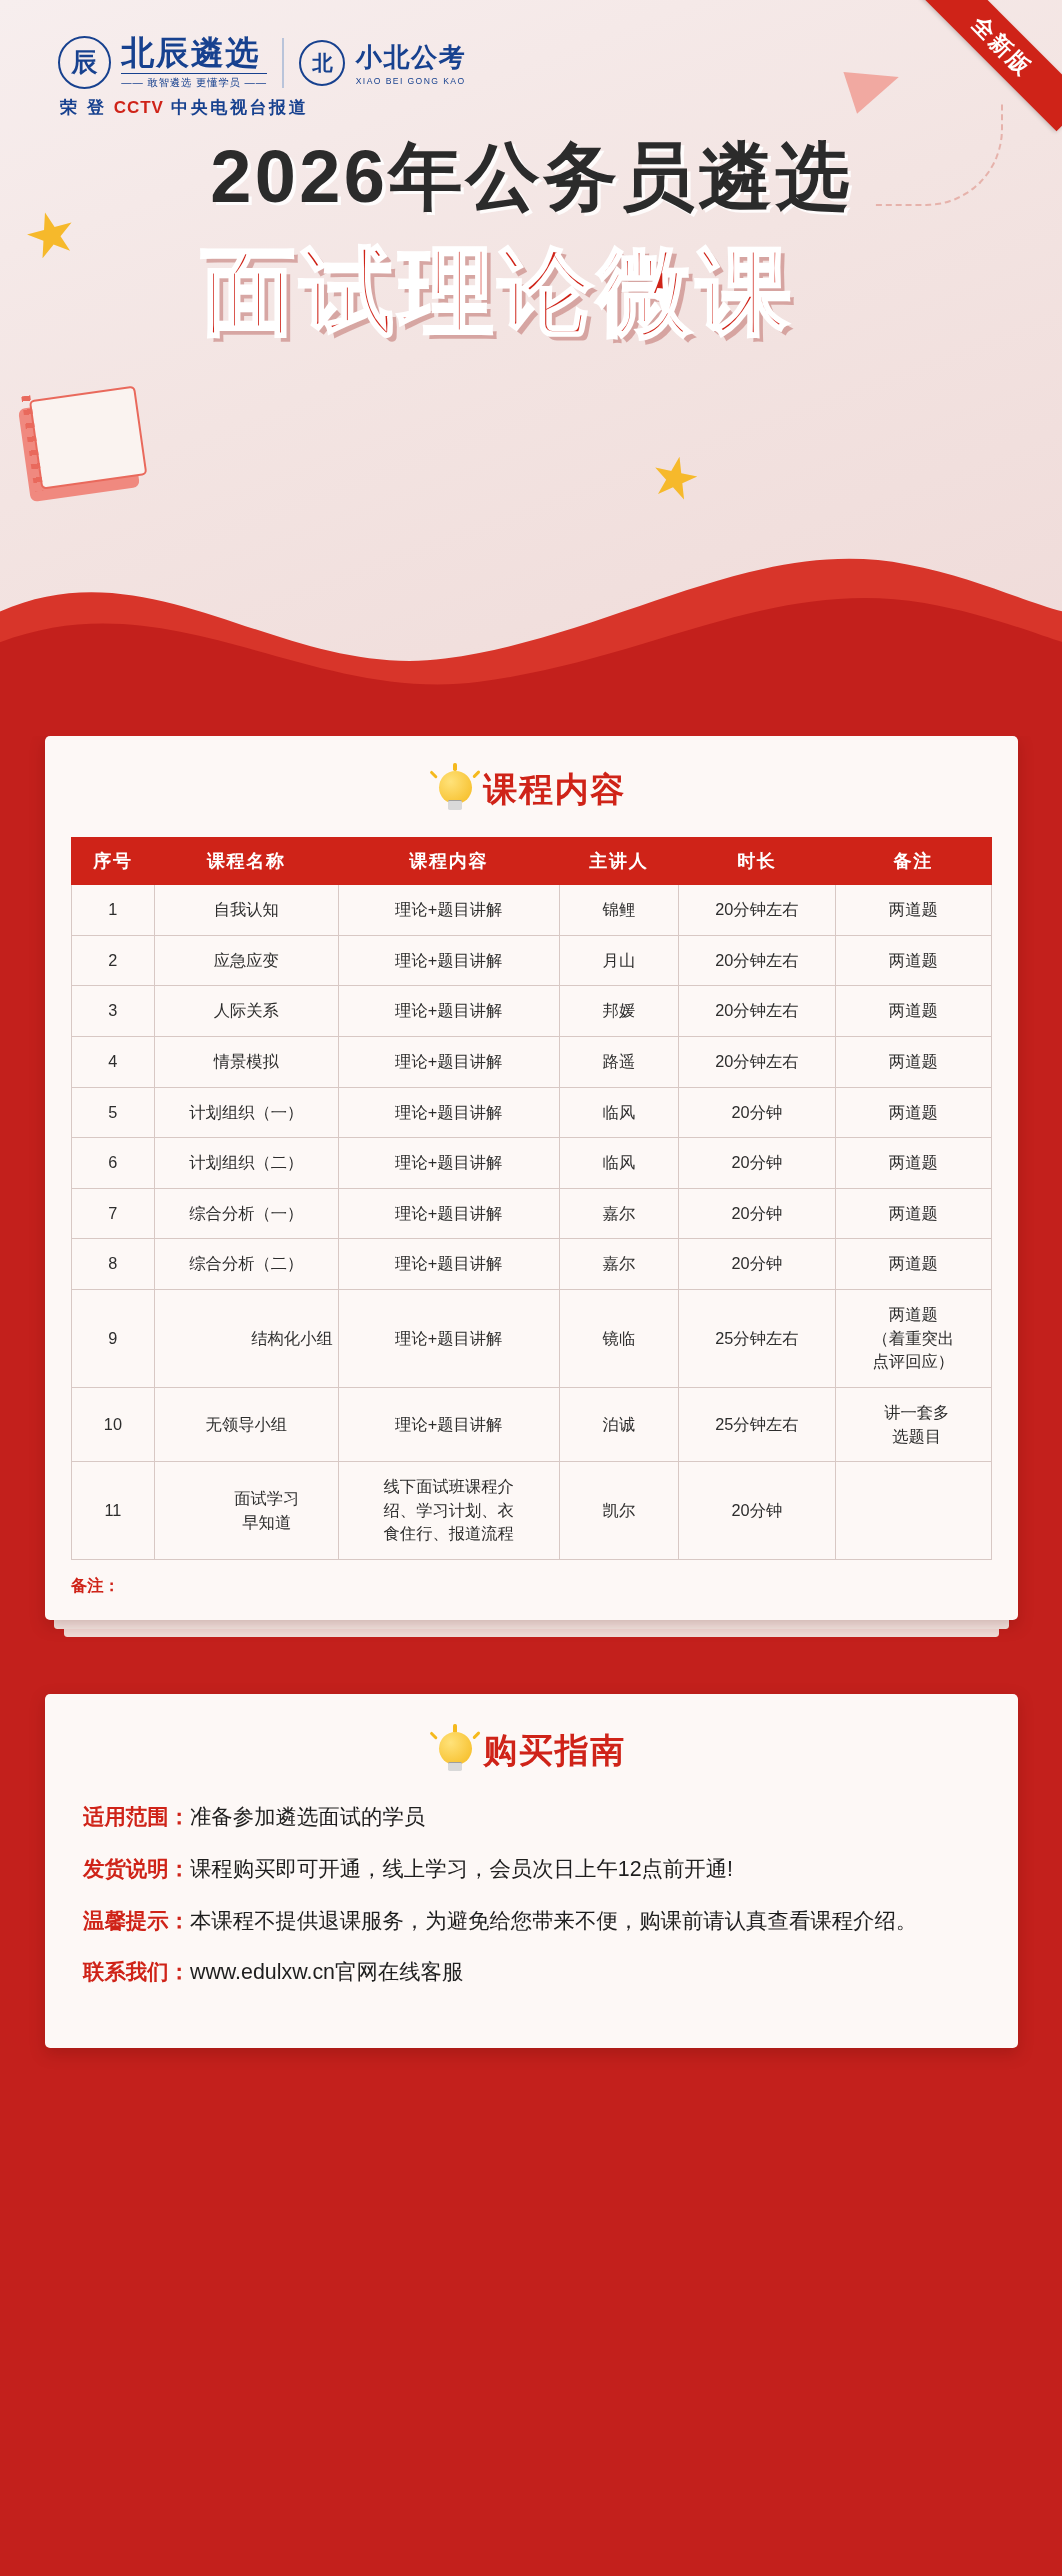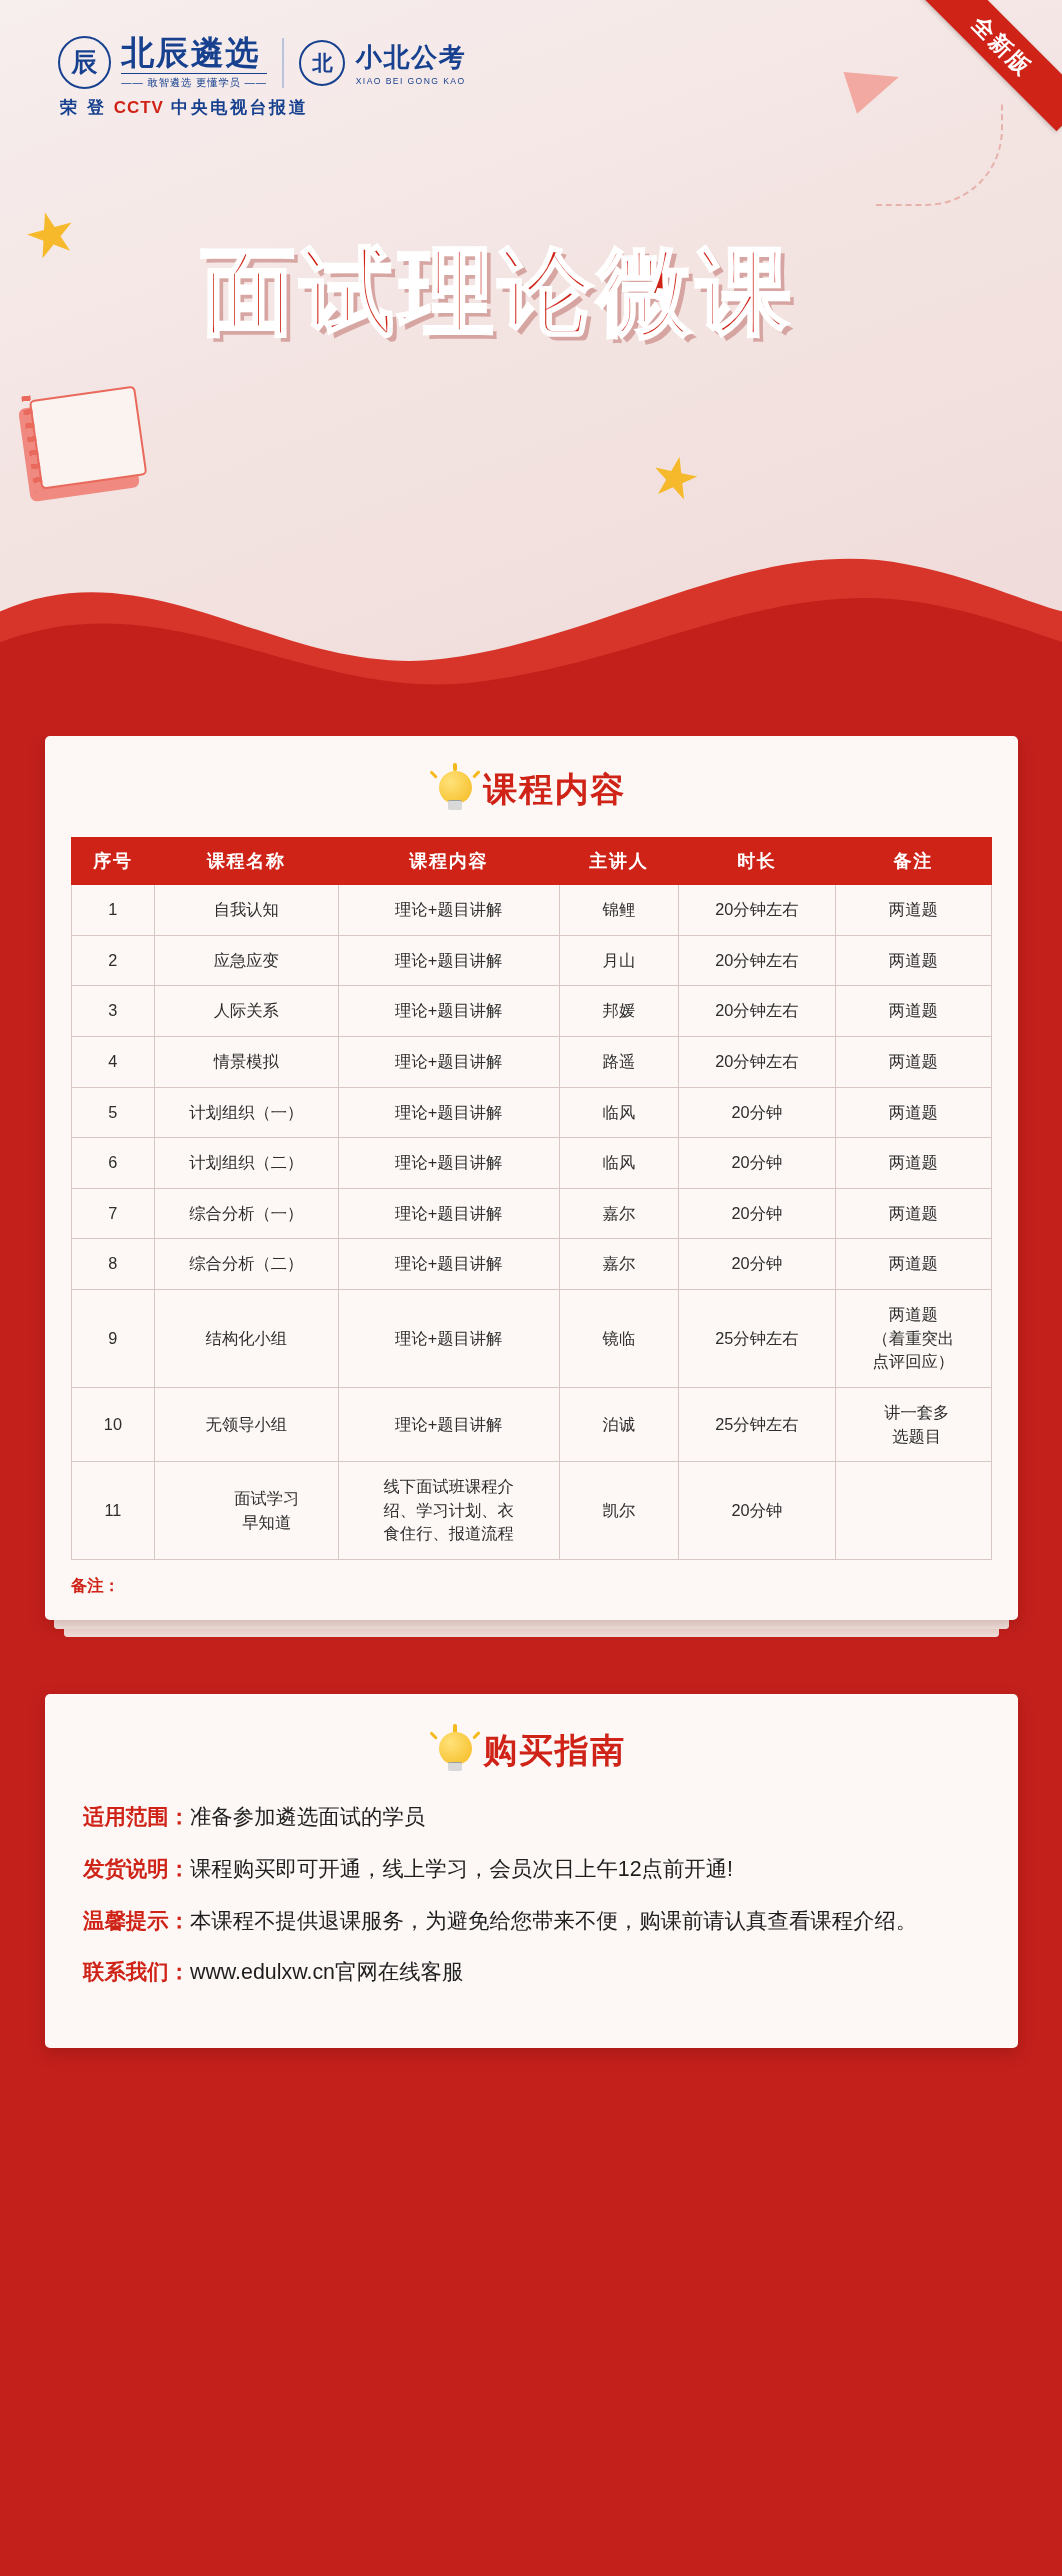--- a/index.html
+++ b/index.html
@@ -273,20 +273,21 @@
     <span class="cctv">CCTV</span>
     <span>中央电视台报道</span>
   </div>
 
   <div class="plane"></div>
   <div class="dashline"></div>
   <div class="star s1">★</div>
   <div class="star s2">★</div>
   <div class="notebook"></div>
 
+  <div class="title-main">2026年公务员遴选</div>
   <div class="title-band">
     <span class="txt">面试理论微课</span>
   </div>
 
   <svg class="wave" viewBox="0 0 1242 300" preserveAspectRatio="none">
     <path d="M0,150 C180,70 330,230 520,205 C720,178 880,60 1060,95 C1140,110 1200,140 1242,150 L1242,300 L0,300 Z" fill="#d8352a"></path>
     <path d="M0,186 C200,110 360,258 560,232 C760,206 900,110 1080,140 C1150,152 1210,176 1242,186 L1242,300 L0,300 Z" fill="#c3201c"></path>
   </svg>
 </div>
 
@@ -375,21 +376,21 @@
           <tr>
             <td style="width: 9%;">8</td>
             <td style="width: 20%;">综合分析（二）</td>
             <td style="width: 24%;">理论+题目讲解</td>
             <td style="width: 13%;">嘉尔</td>
             <td style="width: 17%;">20分钟</td>
             <td style="width: 17%;">两道题</td>
           </tr>
           <tr>
             <td style="width: 9%;">9</td>
-            <td style="width: 20%;">结构化小组</td>
+            <td style="width: 20%; text-align: right;">结构化小组</td>
             <td style="width: 24%;">理论+题目讲解</td>
             <td style="width: 13%;">镜临</td>
             <td style="width: 17%;">25分钟左右</td>
             <td style="width: 17%;">两道题<br>（着重突出<br>点评回应）</td>
           </tr>
           <tr>
             <td style="width: 9%;">10</td>
             <td style="width: 20%;">无领导小组</td>
             <td style="width: 24%;">理论+题目讲解</td>
             <td style="width: 13%;">泊诚</td>

